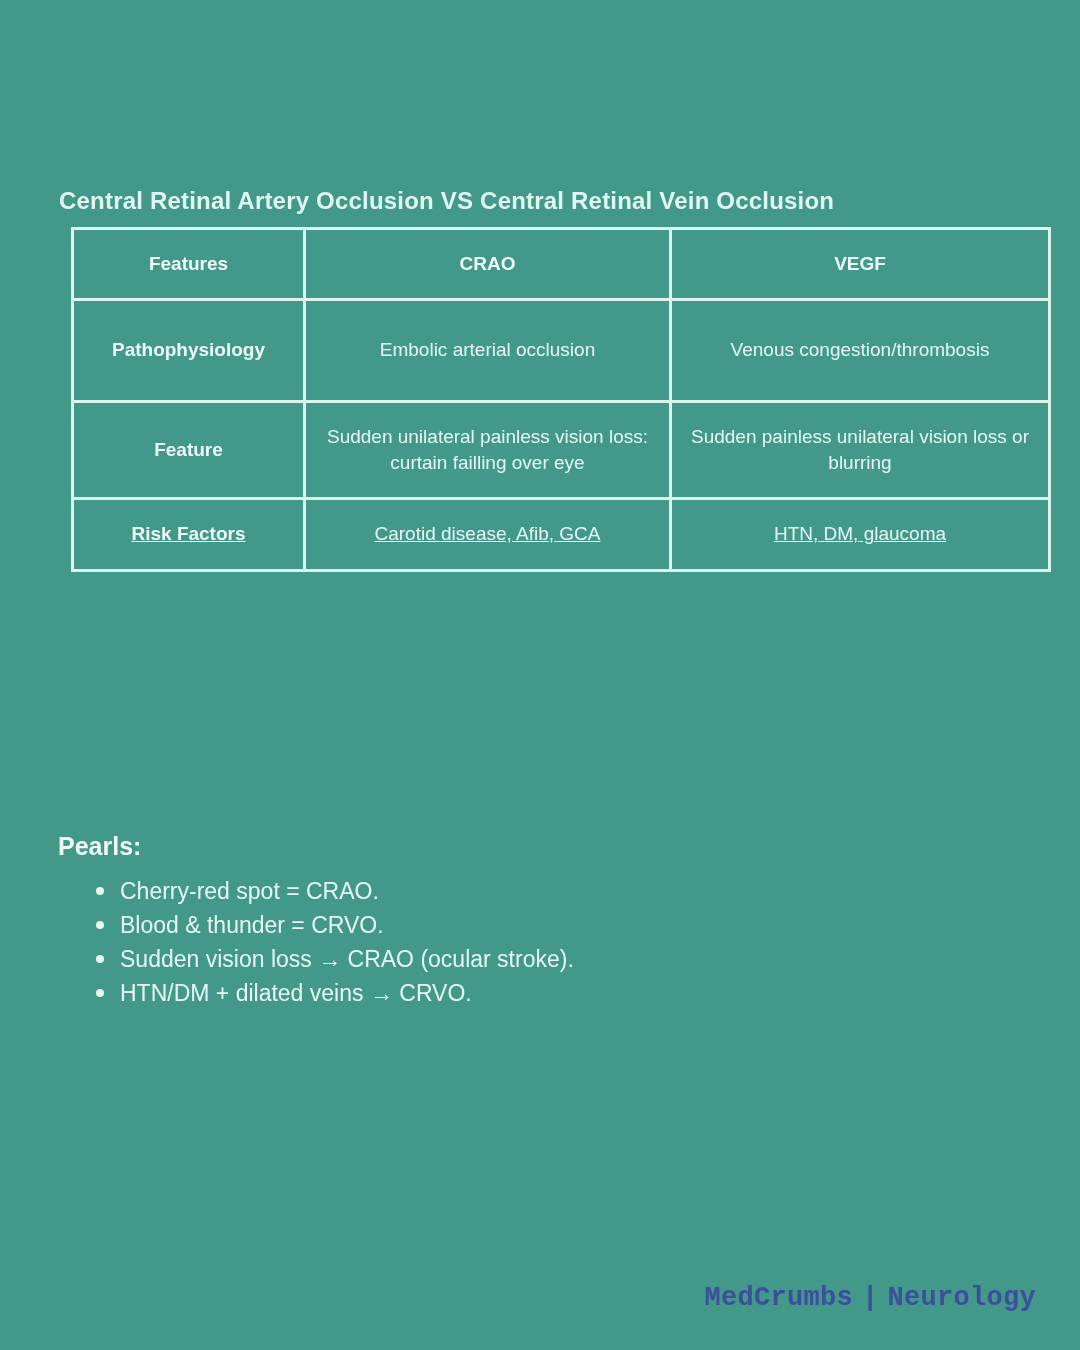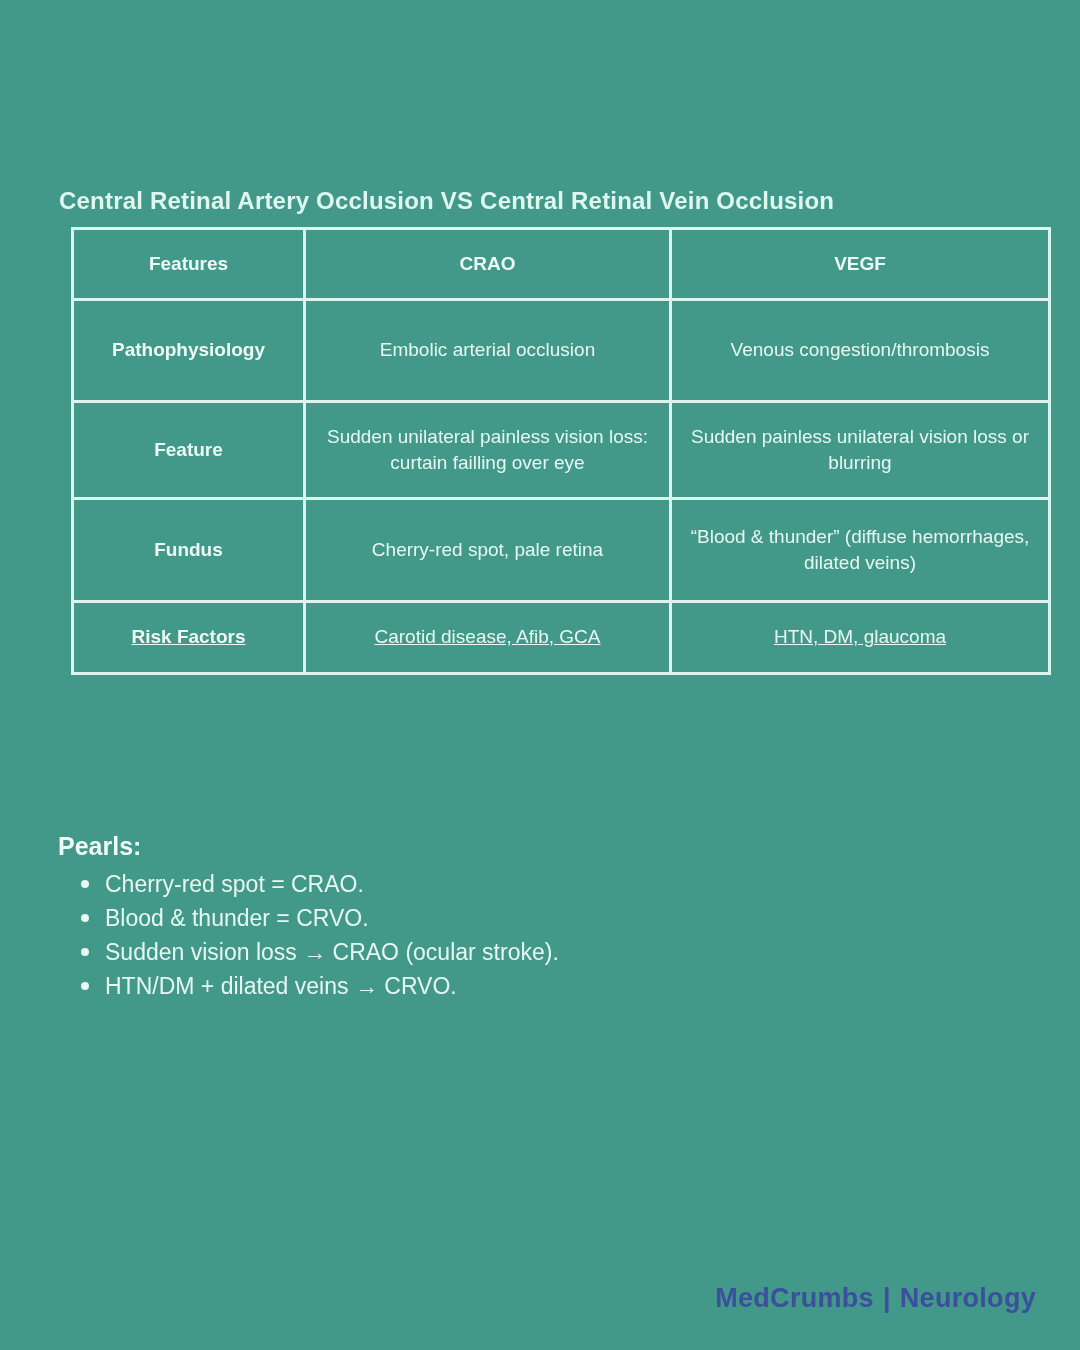--- a/index.html
+++ b/index.html
@@ -59,25 +59,25 @@
   .pearls {
     position: absolute;
     left: 58px;
     top: 832px;
     width: 960px;
   }
   .pearls-heading {
     font-size: 25px;
     font-weight: bold;
     color: #f0fbf7;
-    margin-bottom: 6px;
+    margin-bottom: 13px;
   }
   .pearls ul {
     list-style: none;
-    margin-left: 47px;
+    margin-left: 62px;
   }
   .pearls li {
     position: relative;
     font-size: 23px;
     color: #e7f8f2;
     line-height: 34px;
     padding-left: 0;
   }
   .pearls li .dot {
     position: absolute;
@@ -91,20 +91,21 @@
 
   .footer {
     position: absolute;
     right: 44px;
     top: 1283px;
     font-size: 27px;
     font-weight: bold;
     color: #3c4f9c;
     letter-spacing: 0.3px;
     white-space: nowrap;
+    font-family: Liberation Mono, monospace;
   }
   .footer .sep { padding: 0 9px; font-weight: bold; }
 </style>
 </head>
 <body>
 
 <div class="canvas">
 
   <h1 class="page-title">Central Retinal Artery Occlusion VS Central Retinal Vein Occlusion</h1>
 
@@ -123,25 +124,20 @@
     <tr class="r1">
       <td class="rowhead">Pathophysiology</td>
       <td>Embolic arterial occlusion</td>
       <td>Venous congestion/thrombosis</td>
     </tr>
     <tr class="r2">
       <td class="rowhead">Feature</td>
       <td>Sudden unilateral painless vision loss: curtain failling over eye</td>
       <td>Sudden painless unilateral vision loss or blurring</td>
     </tr>
-    <tr class="r3">
-      <td class="rowhead">Fundus</td>
-      <td>Cherry-red spot, pale retina</td>
-      <td>“Blood &amp; thunder” (diffuse hemorrhages, dilated veins)</td>
-    </tr>
     <tr class="r4">
       <td class="rowhead">Risk Factors</td>
       <td>Carotid disease, Afib, GCA</td>
       <td>HTN, DM, glaucoma</td>
     </tr>
   </tbody>
     </table>
 
   <div class="pearls">
     <div class="pearls-heading">Pearls:</div>

